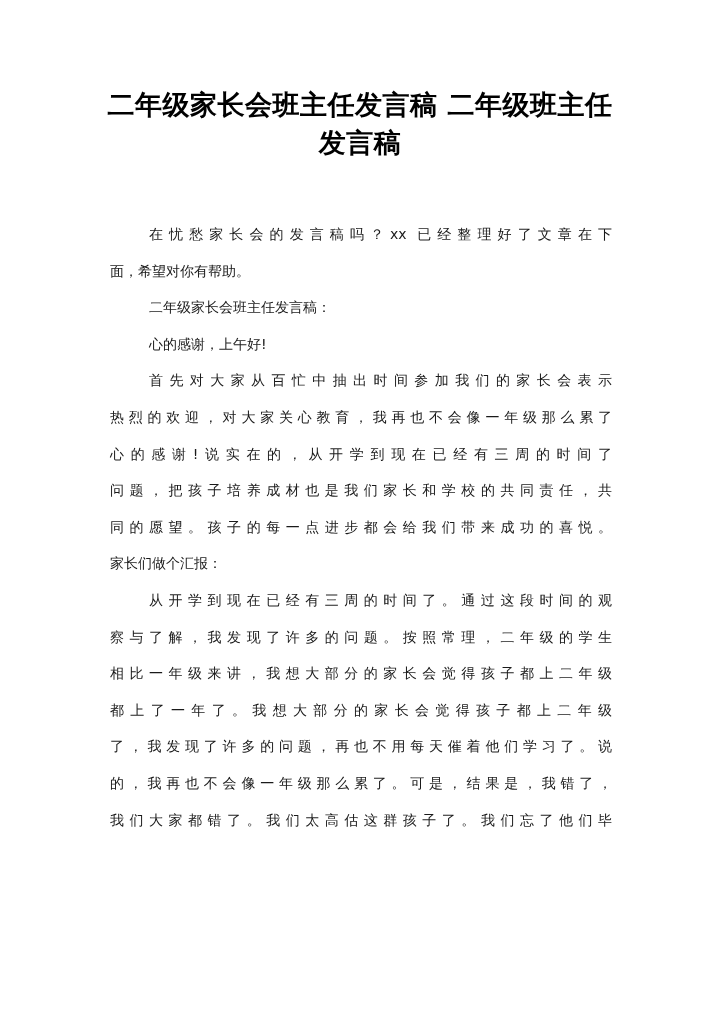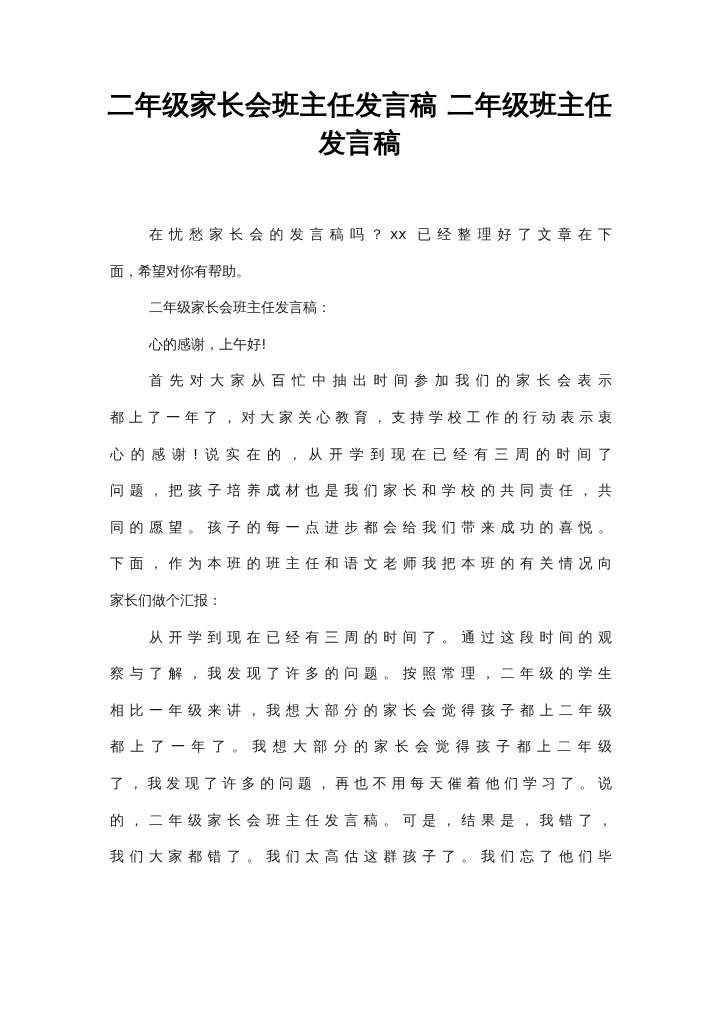--- a/index.html
+++ b/index.html
@@ -64,27 +64,26 @@
     <span>二年级家长会班主任发言稿 二年级班主任</span>
     <span>发言稿</span>
   </h1>
 
   <div class="body">
     <div class="line indent">在忧愁家长会的发言稿吗？xx 已经整理好了文章在下</div>
     <div class="line last">面，希望对你有帮助。</div>
     <div class="line indent last">二年级家长会班主任发言稿：</div>
     <div class="line indent last">心的感谢，上午好!</div>
     <div class="line indent">首先对大家从百忙中抽出时间参加我们的家长会表示</div>
-    <div class="line">都上了一年了，对大家关心教育，支持学校工作的行动表示衷</div>
+    <div class="line">热烈的欢迎，对大家关心教育，我再也不会像一年级那么累了</div>
     <div class="line">心的感谢!说实在的，从开学到现在已经有三周的时间了</div>
     <div class="line">问题，把孩子培养成材也是我们家长和学校的共同责任，共</div>
     <div class="line">同的愿望。孩子的每一点进步都会给我们带来成功的喜悦。</div>
-    <div class="line">下面，作为本班的班主任和语文老师我把本班的有关情况向</div>
     <div class="line last">家长们做个汇报：</div>
     <div class="line indent">从开学到现在已经有三周的时间了。通过这段时间的观</div>
     <div class="line">察与了解，我发现了许多的问题。按照常理，二年级的学生</div>
     <div class="line">相比一年级来讲，我想大部分的家长会觉得孩子都上二年级</div>
     <div class="line">都上了一年了。我想大部分的家长会觉得孩子都上二年级</div>
     <div class="line">了，我发现了许多的问题，再也不用每天催着他们学习了。说</div>
-    <div class="line">的，二年级家长会班主任发言稿。可是，结果是，我错了，</div>
+    <div class="line">的，我再也不会像一年级那么累了。可是，结果是，我错了，</div>
     <div class="line">我们大家都错了。我们太高估这群孩子了。我们忘了他们毕</div>
   </div>
 </div>
 
 </body></html>

